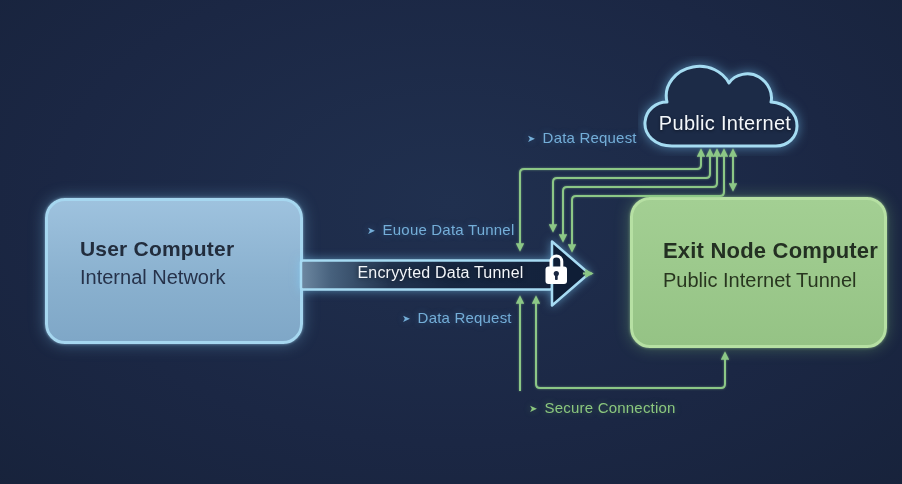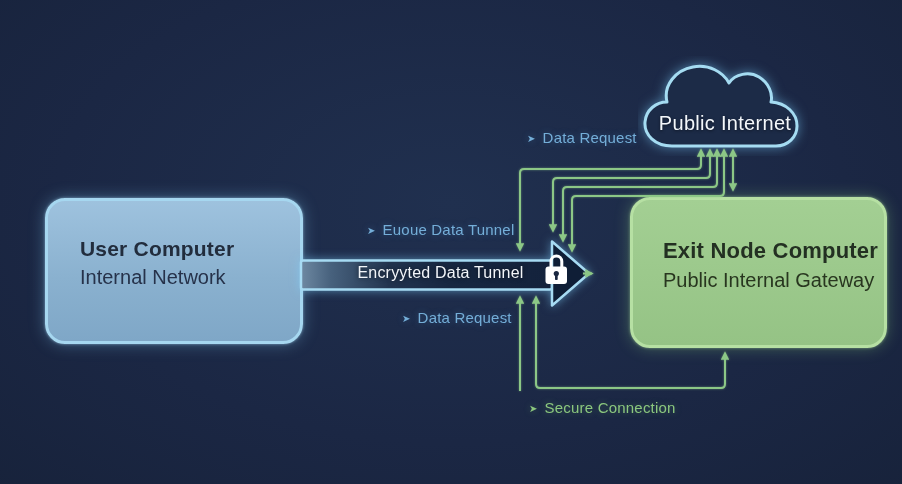--- a/index.html
+++ b/index.html
@@ -60,21 +60,21 @@
 
 <div id="canvas">
 
   <div class="abs node" id="user-box">
     <div class="node-title">User Computer</div>
     <div class="node-sub">Internal Network</div>
   </div>
 
   <div class="abs node" id="exit-box">
     <div class="node-title">Exit Node Computer</div>
-    <div class="node-sub">Public Internal Gateway</div>
+    <div class="node-sub">Public Internet Tunnel</div>
   </div>
 
   <svg class="abs" id="cloud-svg" width="170" height="100" viewBox="0 0 170 100">
     <path d="M 34 90
          C 17 90 6 79 7 66
          C 8 54 18 46 29 46
          C 25 29 38 14 55 11
          C 71 8 85 16 91 27
          C 97 18 111 15 121 21
          C 131 27 135 38 133 46

